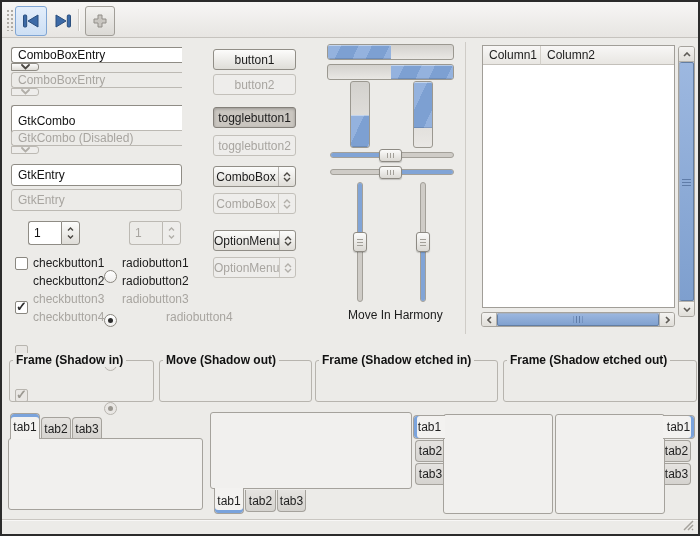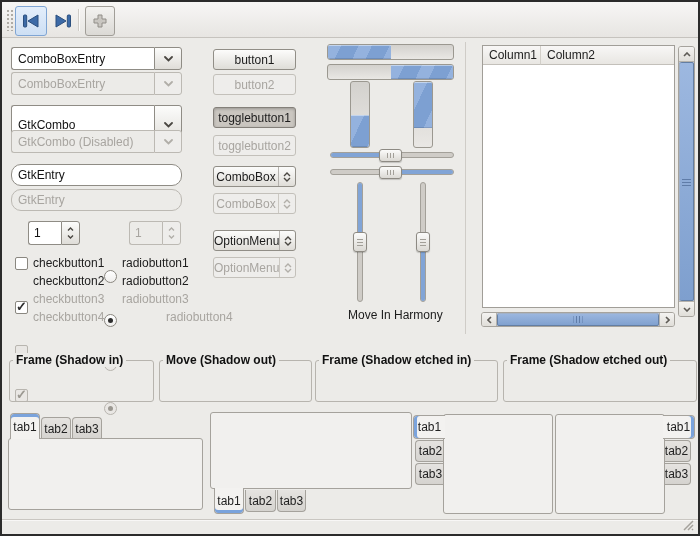--- a/index.html
+++ b/index.html
@@ -13,24 +13,24 @@
   .tb-btn{position:absolute;top:4px;height:28px;border-radius:3px;display:flex;align-items:center;justify-content:center;}
   .tb-btn.selected{background:linear-gradient(#e4eefb,#cddff4);border:1px solid #7fa5d4;}
   .tb-btn.flat{background:transparent;border:1px solid transparent;}
   .tb-btn.raised{background:linear-gradient(#f3f2f0,#dbd9d5);border:1px solid #a19e98;}
   .tb-sep{position:absolute;left:76px;top:7px;width:1px;height:22px;background:#cfccc7;box-shadow:1px 0 0 #fbfaf9;}
 
   
   .btn{background:linear-gradient(#fcfcfb,#dfddd8);border:1px solid #918e87;border-radius:3px;display:flex;align-items:center;justify-content:center;color:#1c1c1c;}
   .btn.disabled{background:#eeedeb;border-color:#c3c0ba;color:#a8a5a0;}
   .btn.active{background:#cac6c0;border-color:#84807a;box-shadow:inset 0 1px 3px rgba(0,0,0,.25);}
-  .entry{background:#fff;border:1px solid #8f8c85;border-radius:10px;display:flex;align-items:center;padding:0 6px;color:#111;}
+  .entry{background:#fff;border:1px solid #8f8c85;border-radius:3px;display:flex;align-items:center;padding:0 6px;color:#111;}
   .entry.disabled{background:#ecebe8;border-color:#bcb9b3;color:#a8a5a0;}
 
-  .combo{display:flex;}
+  .combo{display:flex;flex-direction:column;}
   .combo .cfield{flex:1;background:#fff;border:1px solid #8f8c85;border-right:none;border-radius:3px 0 0 3px;display:flex;align-items:center;padding:0 6px;color:#111;}
   .combo .cbtn{width:26px;background:linear-gradient(#fcfcfb,#dfddd8);border:1px solid #8f8c85;border-radius:0 3px 3px 0;display:flex;align-items:center;justify-content:center;}
   .combo.disabled .cfield{background:#ecebe8;border-color:#bcb9b3;color:#a8a5a0;}
   .combo.disabled .cbtn{background:#eeedeb;border-color:#bcb9b3;}
 
   .spin{display:flex;}
   .spin .sfield{flex:1;background:#fff;border:1px solid #8f8c85;border-right:none;border-radius:3px 0 0 3px;display:flex;align-items:center;padding:0 5px;color:#111;}
   .spin .sbtns{width:17px;background:linear-gradient(#fcfcfb,#dfddd8);border:1px solid #8f8c85;border-radius:0 3px 3px 0;display:flex;flex-direction:column;align-items:center;justify-content:space-evenly;}
   .spin.disabled .sfield{background:#ecebe8;border-color:#bcb9b3;color:#a8a5a0;}
   .spin.disabled .sbtns{background:#eeedeb;border-color:#bcb9b3;}

